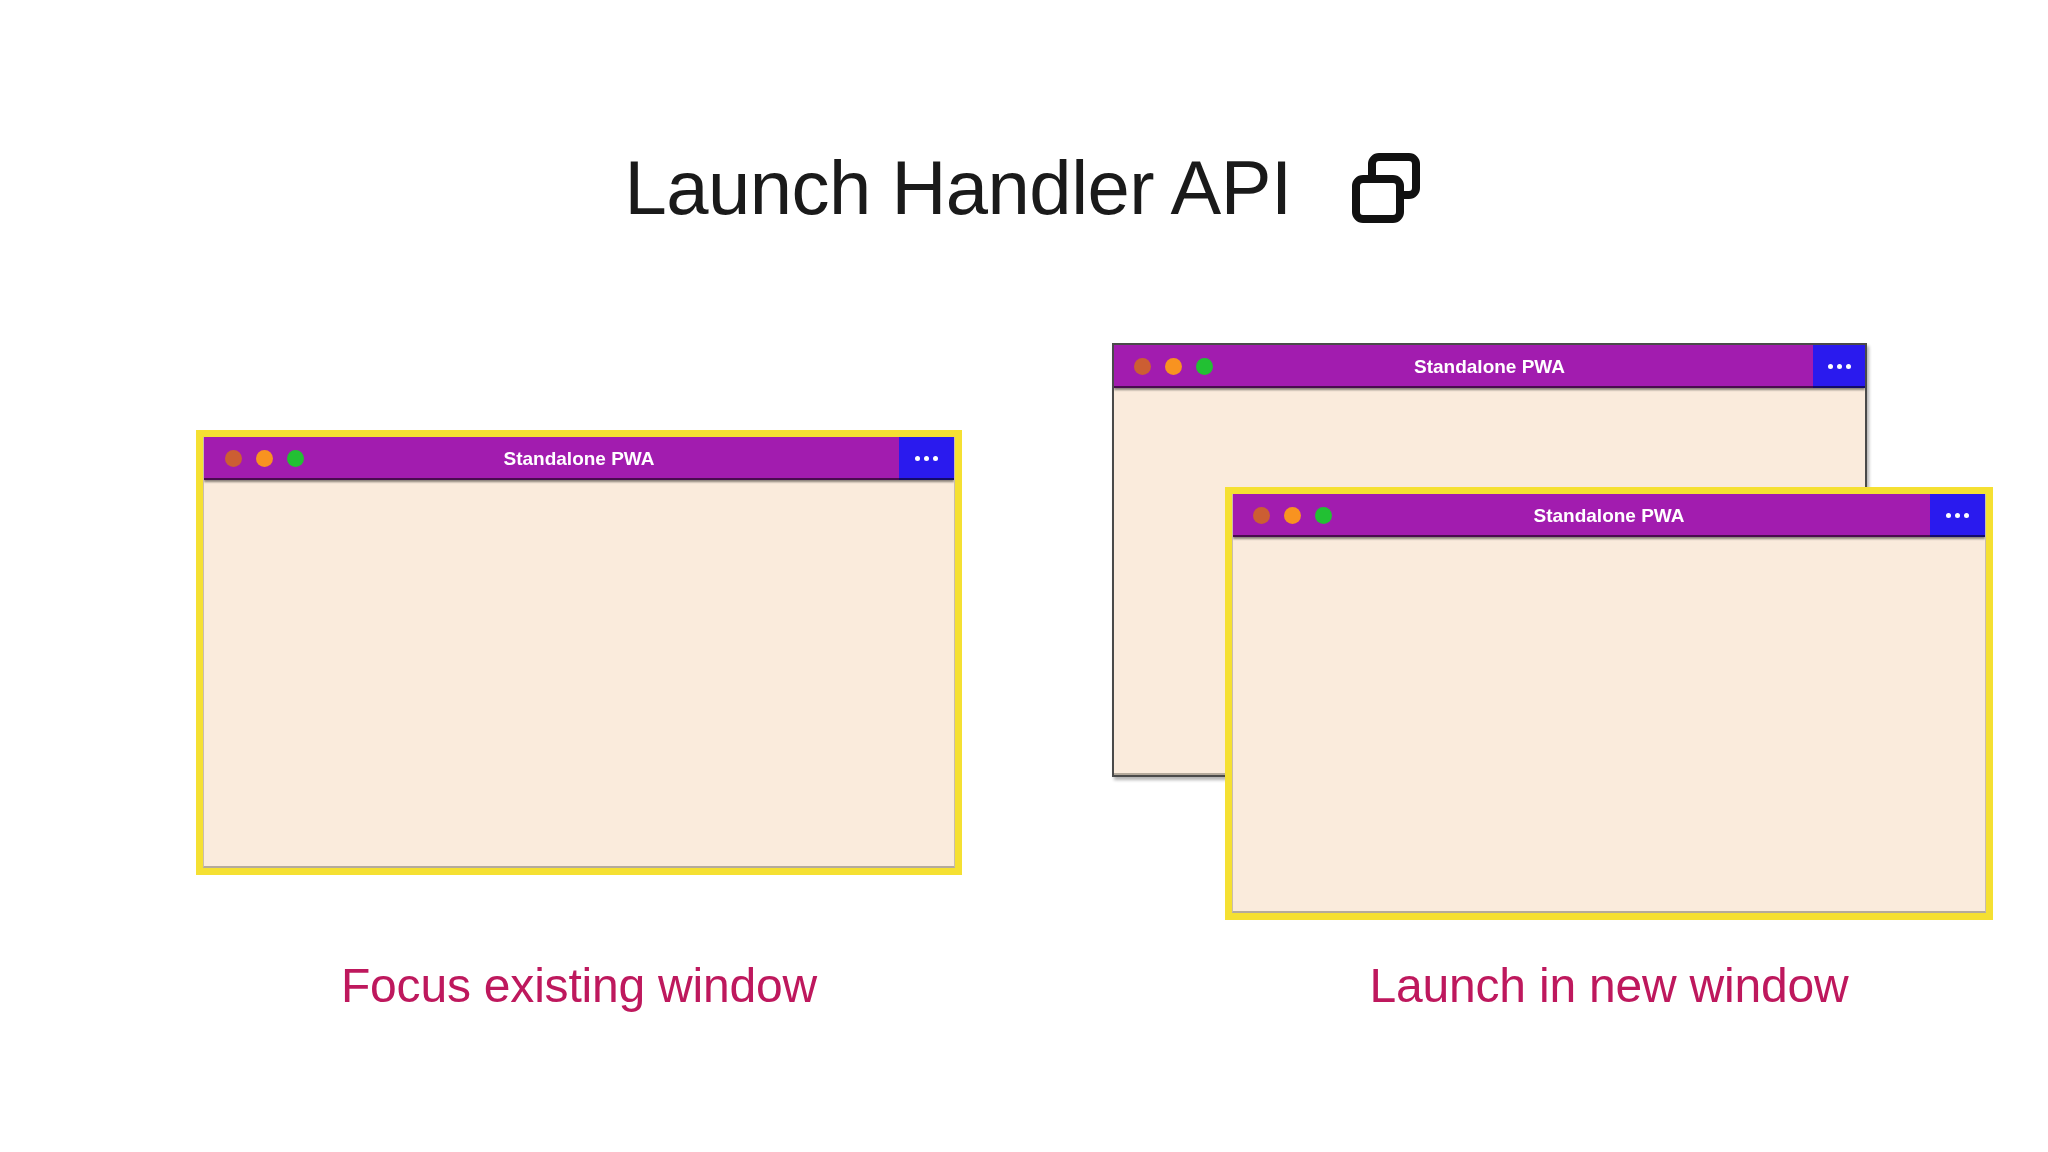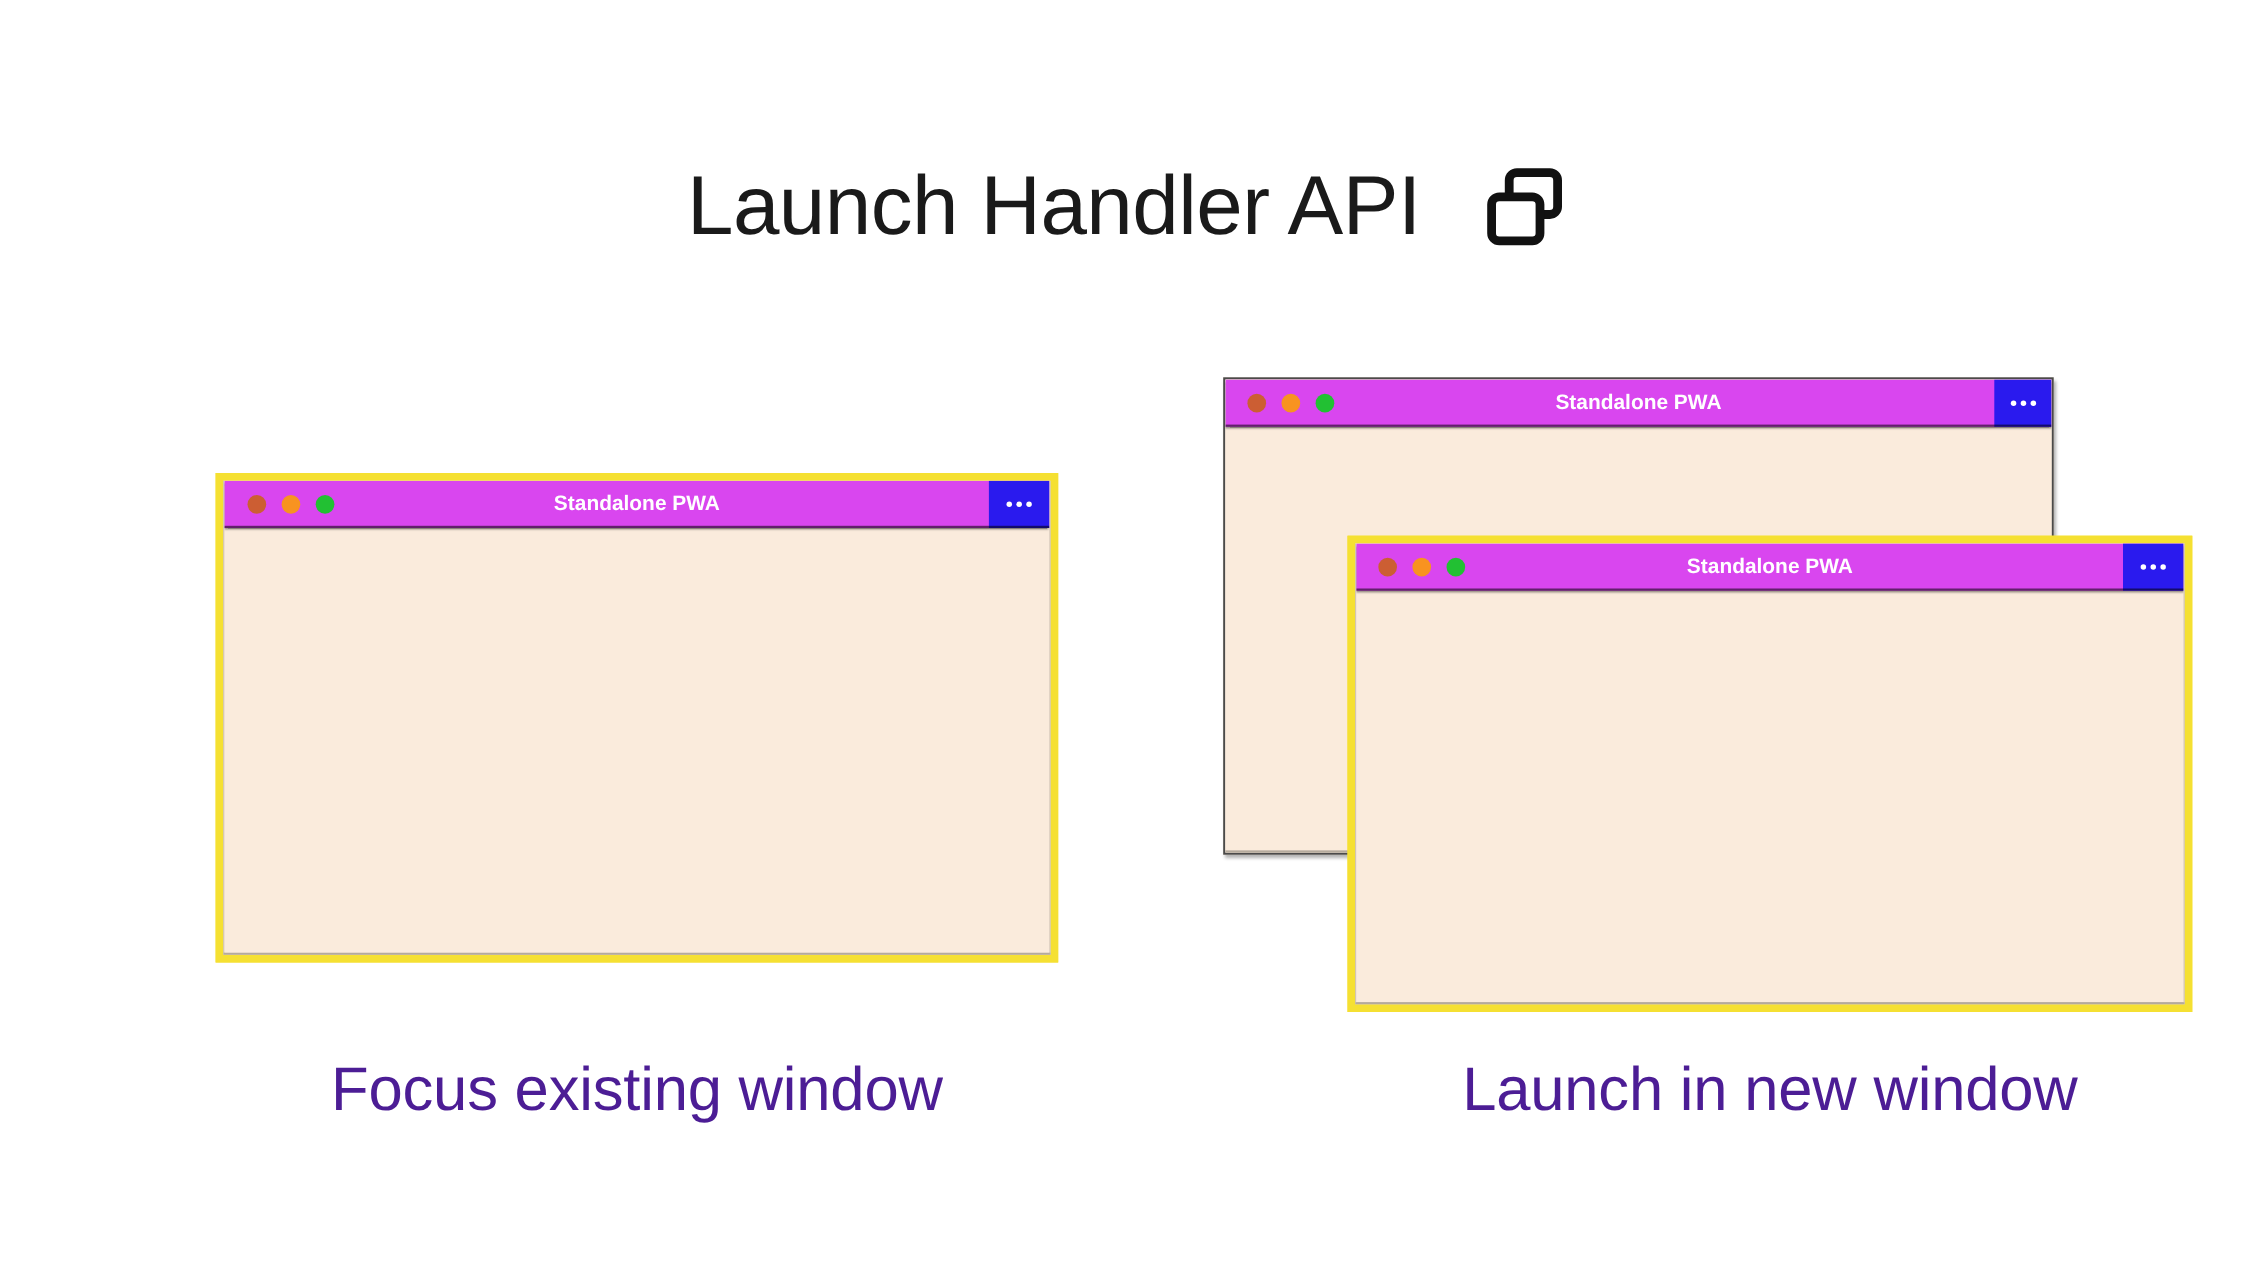--- a/index.html
+++ b/index.html
@@ -71,21 +71,21 @@
   }
   .pwa-window.highlighted .win-inner {
     border-left: 1px solid #c8bcae;
     border-right: 1px solid #c8bcae;
   }
 
   
   .titlebar {
     position: relative;
     flex: 0 0 auto;
-    background: #d946ef;
+    background: #a21caf;
     display: flex;
     align-items: center;
     box-shadow: 0 2px 2px rgba(0,0,0,0.45);
   }
   .titlebar::after {
     content: "";
     position: absolute;
     left: 0; right: 0; bottom: 0;
     height: 2px;
     background: rgba(0,0,0,0.55);
@@ -177,23 +177,23 @@
   #window-front .traffic-lights { gap: 14px; margin-left: 20px; }
   #window-front .dot { width: 17px; height: 17px; }
   #window-front .win-title { font-size: 19px; }
   #window-front .menu-button { width: 55px; }
   #window-front .menu-button .mdot { width: 5px; height: 5px; }
 
   
   .caption {
     position: absolute;
     text-align: center;
-    font-size: 56px;
+    font-size: 48px;
     font-weight: 300;
-    color: #4c1d95;
+    color: #be185d;
     letter-spacing: -0.2px;
     white-space: nowrap;
     line-height: 1;
   }
   #caption-focus {
     left: 196px;
     width: 766px;
     top: 962px;
   }
   #caption-new {

